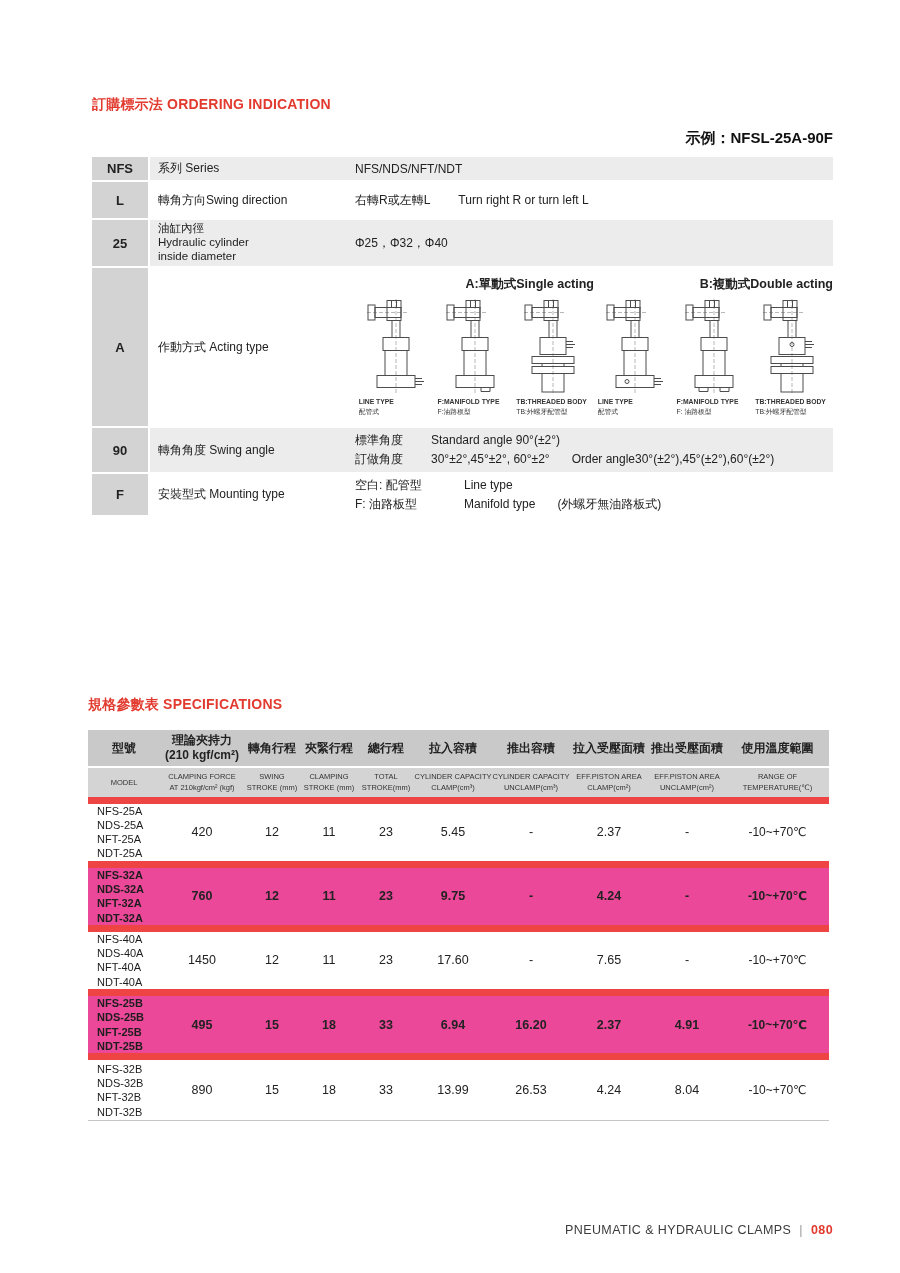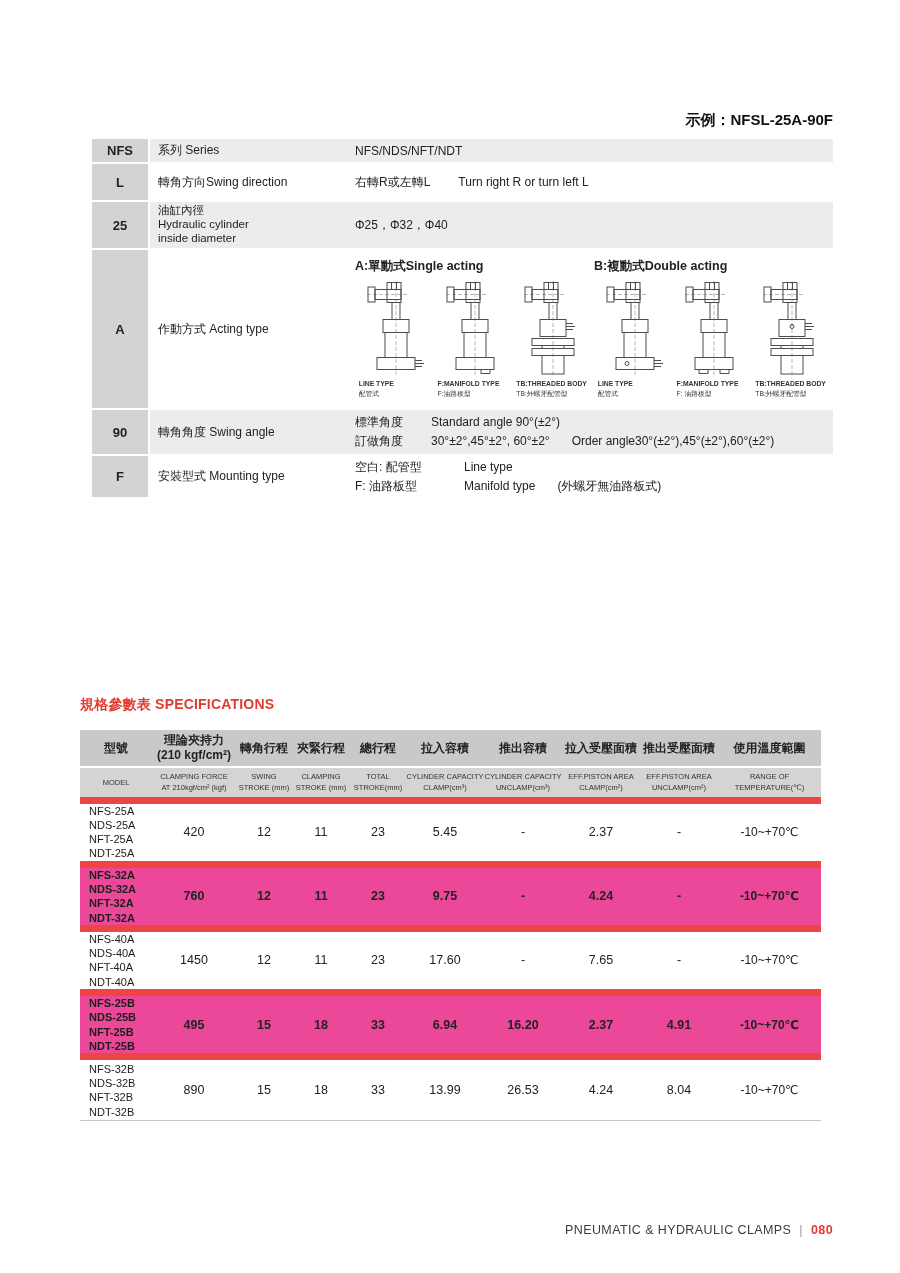--- a/index.html
+++ b/index.html
@@ -22,38 +22,38 @@
   .ord-label .sm { font-size:11.5px; line-height:1.2; }
   .ord-value { flex:1; font-size:12px; color:#222; }
   .h23{height:23px} .h36{height:36px} .h46{height:46px} .h158{height:158px} .h44{height:44px} .h41{height:41px}
   .gap-en { margin-left:28px; }
 
   
   .row-acting .ord-body { align-items:stretch; }
   .row-acting .ord-label { display:flex; align-items:center; }
   .acting-wrap { flex:1; display:flex; flex-direction:column; padding-top:8px; }
   .acting-titles { display:flex; }
-  .acting-titles div { width:50%; text-align:left; font-size:12.5px; font-weight:600; color:#222; }
+  .acting-titles div { width:50%; text-align:right; font-size:12.5px; font-weight:600; color:#222; }
   .acting-figs { display:flex; margin-top:5px; }
   .acting-group { width:50%; display:flex; justify-content:space-evenly; }
   .fig { display:flex; flex-direction:column; align-items:center; width:76px; }
   .fig svg { display:block; }
   .fig figcaption { width:74px; margin-top:3px; font-size:6.8px; line-height:1.4; color:#333; text-align:left; }
   .fig figcaption .en { font-weight:600; }
   svg .ln { stroke:#4c4c4c; stroke-width:1; fill:none; }
   svg .cl { stroke:#9a9a9a; stroke-width:.7; fill:none; stroke-dasharray:4 2; }
 
   
   .vlines { line-height:19px; }
   .vz { display:inline-block; min-width:62px; margin-right:14px; }
   .vz-wide { display:inline-block; min-width:95px; margin-right:14px; }
   .vmid { margin-right:22px; }
 
   
-  .specs { position:absolute; left:80px; top:696px; width:741px; }
+  .specs { position:absolute; left:88px; top:696px; width:741px; }
   .spec-table { width:741px; border-collapse:collapse; table-layout:fixed; margin-top:16px; }
   .spec-table th, .spec-table td { text-align:center; vertical-align:middle; }
   .h-zh th { background:#c9c9c9; font-size:12px; font-weight:600; color:#222; height:37px; line-height:1.25; padding:2px 0; }
   .h-en th { background:#d4d4d4; font-size:7.5px; font-weight:400; color:#333; height:33px; line-height:1.5; border-top:2px solid #fff; }
   .spec-table tbody td { border-top:7px solid #ef4444; font-size:12.5px; color:#222; height:64px; }
   .spec-table tbody tr:last-child td { border-bottom:1px solid #c6c6c6; }
   .spec-table tbody tr.alt { background:#ec4899;font-weight:bold; }
   .spec-table td.model { text-align:left; padding-left:9px; font-size:11px; line-height:1.3; color:#1d1d1d; }
   .spec-table td.temp { font-size:12px; }
 
@@ -117,20 +117,21 @@
     <g id="clamp-threaded-b">
         <use href="#clamp-threaded"></use>
         <circle class="ln" cx="30" cy="46.5" r="2"></circle>
       </g>
   </defs>
 </svg>
 
 <div class="page">
 
   <section class="ordering">
+    <h2 class="sec-title"><span>訂購標示法</span> <span>ORDERING INDICATION</span></h2>
 
     <p class="example"><span>示例：</span><span>NFSL-25A-90F</span></p>
 
     <div class="ord-table">
 
       <div class="ord-row row-gray h23">
         <div class="ord-code">NFS</div>
         <div class="ord-body">
           <div class="ord-label">系列 Series</div>
           <div class="ord-value">NFS/NDS/NFT/NDT</div>

